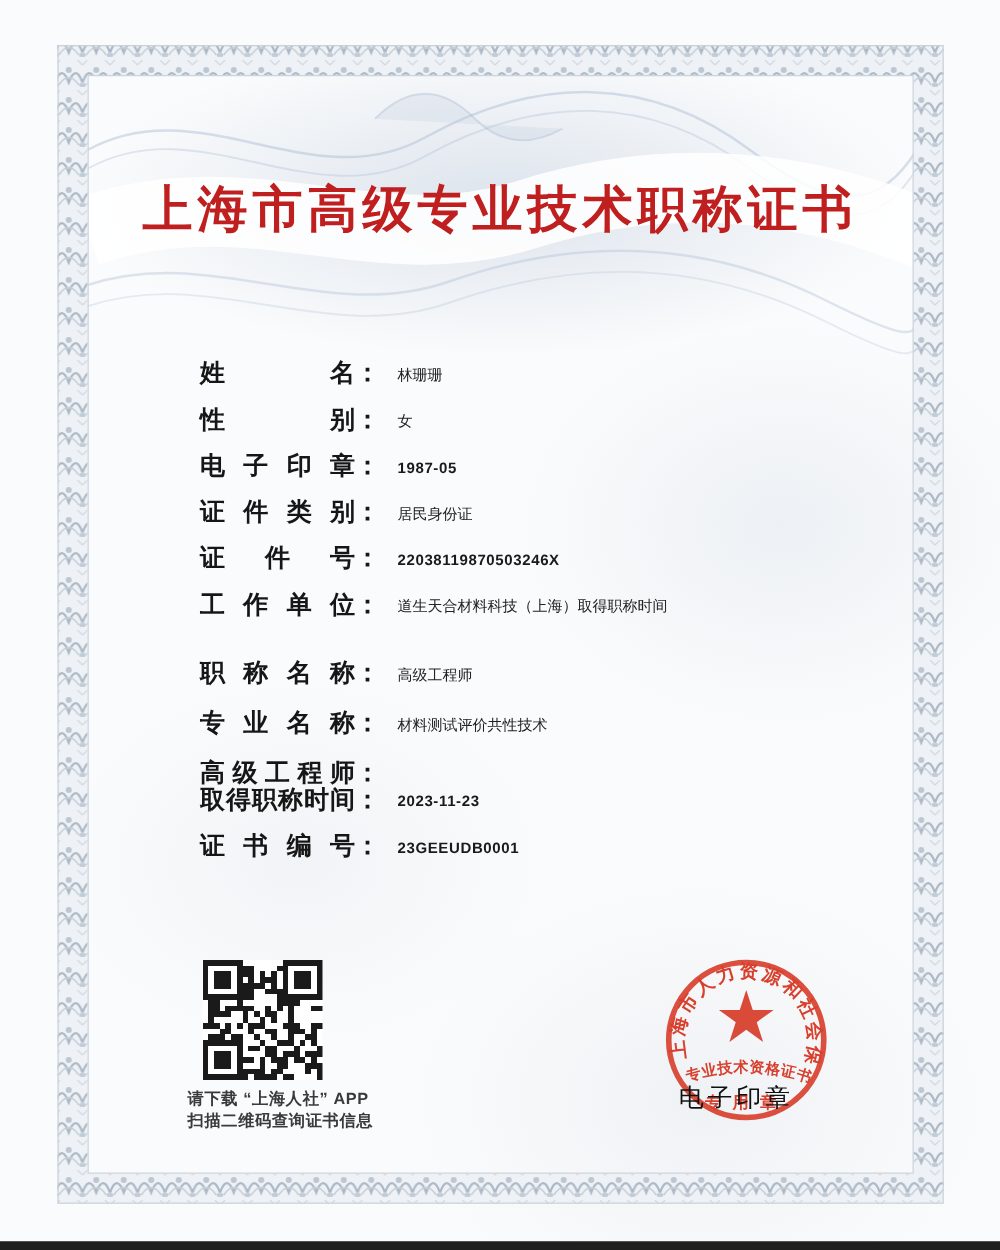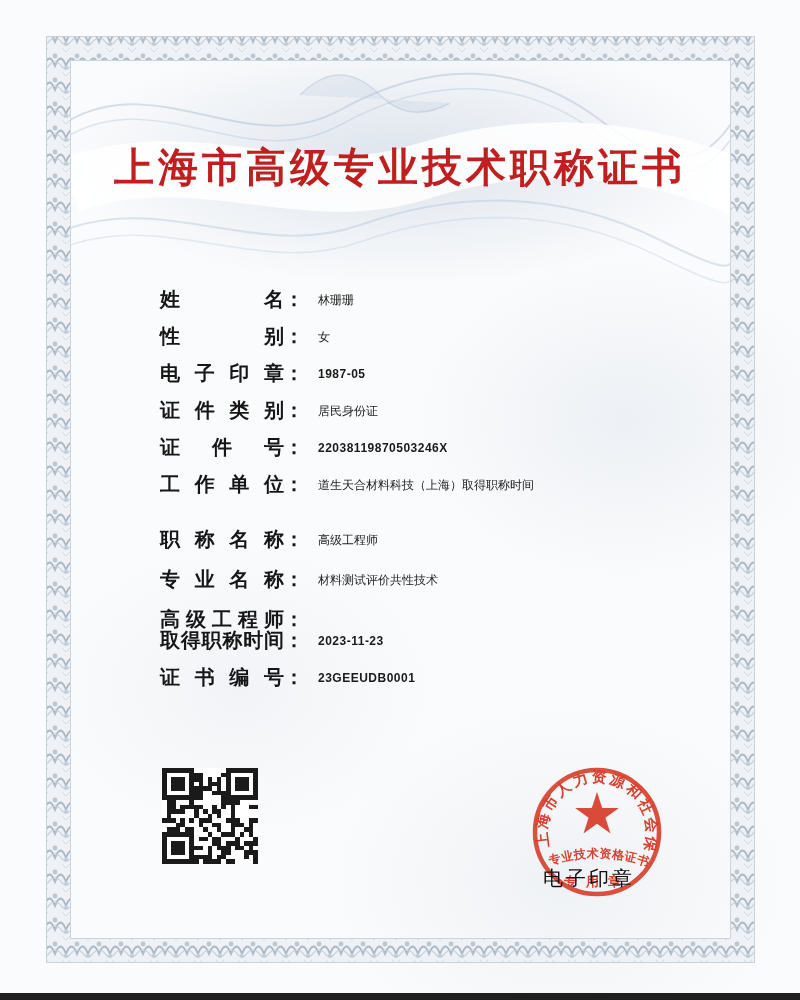--- a/index.html
+++ b/index.html
@@ -390,20 +390,24 @@
         <rect x="7" y="20" width="1" height="1"></rect>
         <rect x="9" y="20" width="1" height="1"></rect>
         <rect x="10" y="20" width="1" height="1"></rect>
         <rect x="11" y="20" width="1" height="1"></rect>
         <rect x="12" y="20" width="1" height="1"></rect>
         <rect x="14" y="20" width="1" height="1"></rect>
         <rect x="15" y="20" width="1" height="1"></rect>
         <rect x="20" y="20" width="1" height="1"></rect>
       </svg>
   </div>
+  <div class="qr-caption">
+    <div>请下载 “上海人社” APP</div>
+    <div>扫描二维码查询证书信息</div>
+  </div>
 
   <svg class="seal" viewBox="0 0 160 150">
     <circle cx="80" cy="75" r="62" fill="none" stroke="#d8402e" stroke-width="4.5" opacity="0.92"></circle>
     <path id="sealArcTop" d="M 32.2,89.6 A 50,50 0 1 1 127.8,89.6" fill="none"></path>
     <text font-size="15" font-weight="700" fill="#d8402e" letter-spacing="2.5" font-family="Liberation Sans, sans-serif">
       <textPath href="#sealArcTop">上海市人力资源和社会保障局</textPath>
     </text>
     <polygon fill="#d8402e" opacity="0.95" points="80,35 74.8,50.9 58.1,50.9 71.6,60.7 66.5,76.6 80,66.8 93.5,76.6 88.4,60.7 101.9,50.9 85.2,50.9"></polygon>
     <path id="sealArcMid" d="M 33,108 Q 80,93 127,108" fill="none"></path>
     <text font-size="12" font-weight="700" fill="#d8402e" letter-spacing="0.5" font-family="Liberation Sans, sans-serif">

